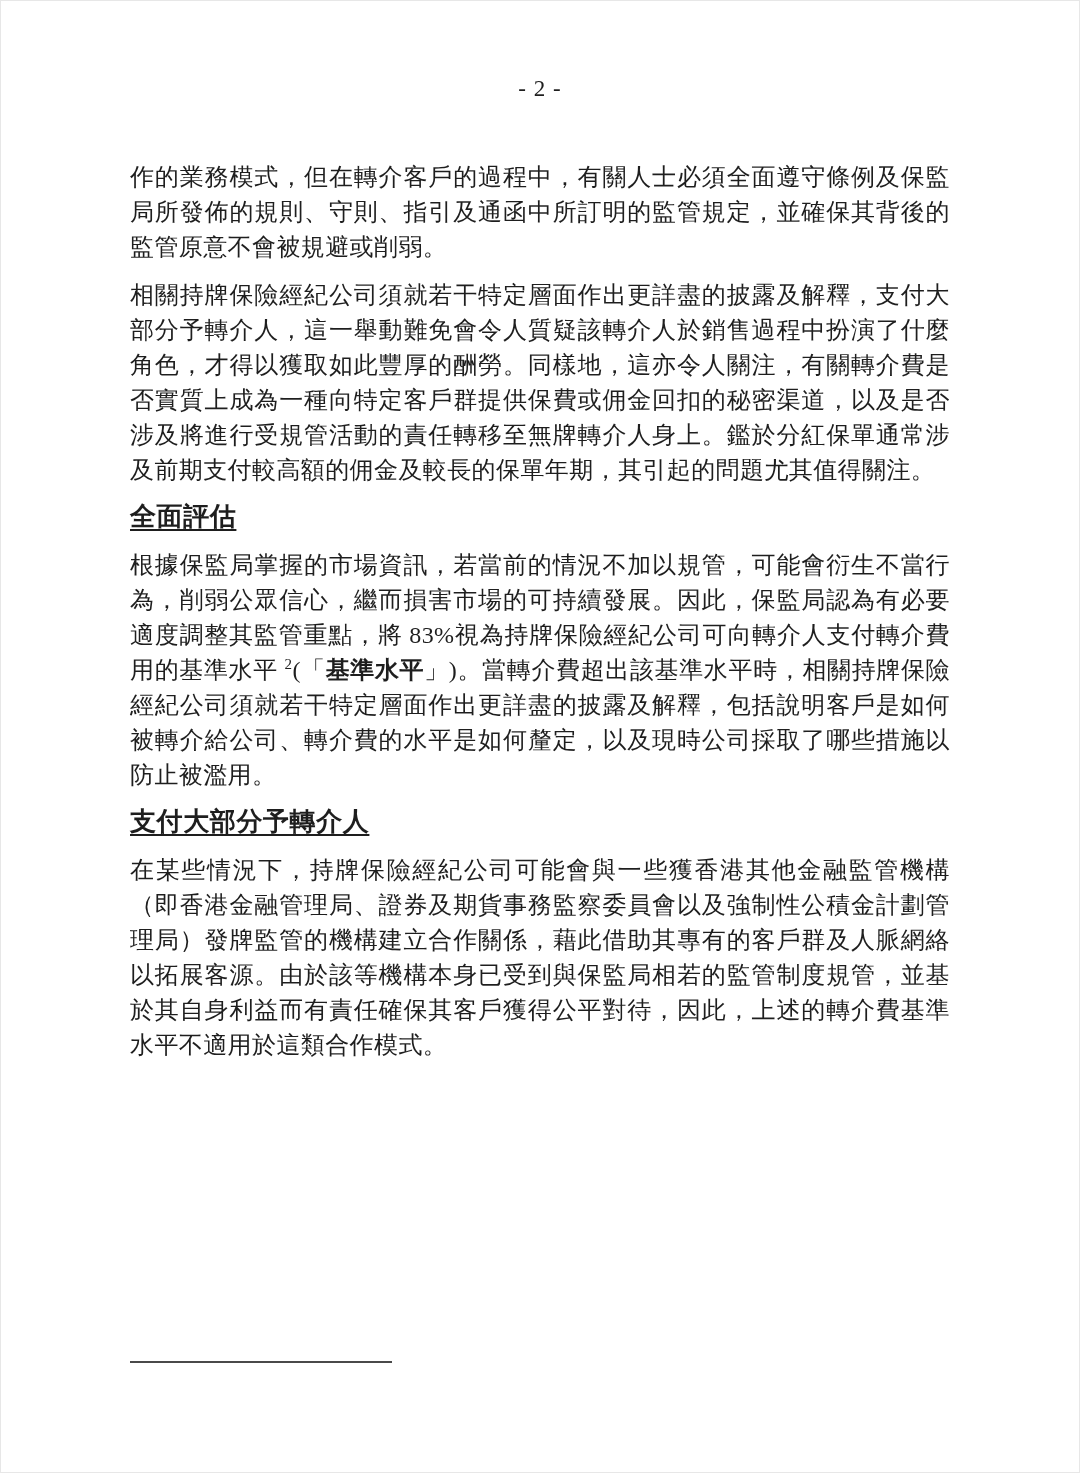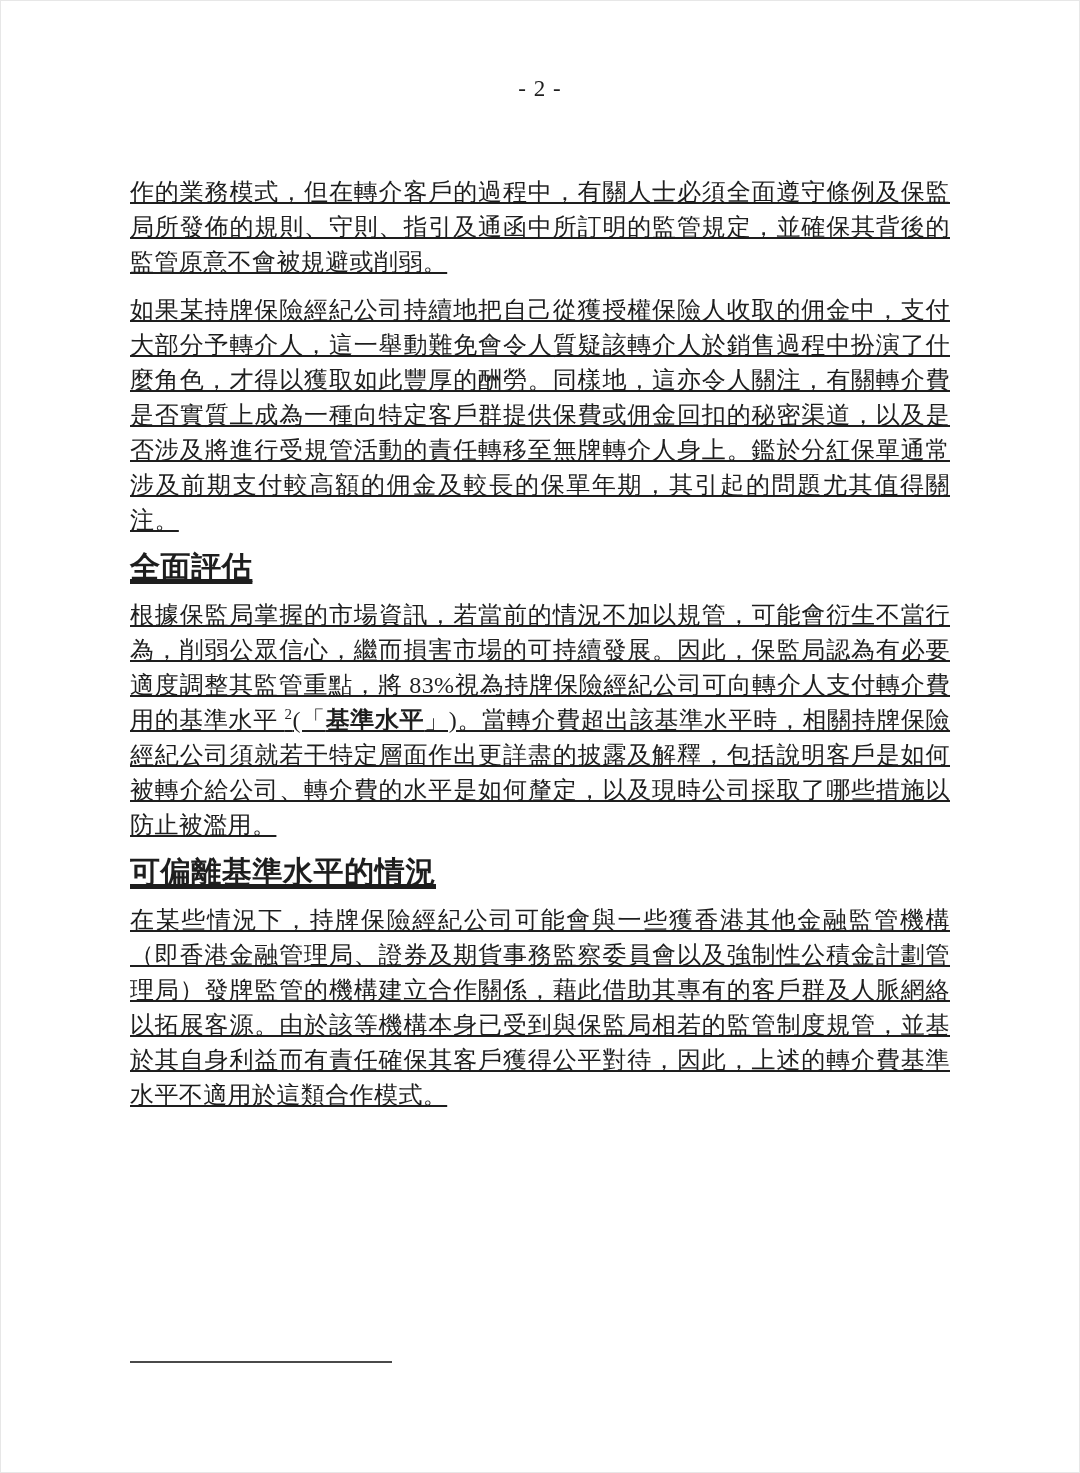--- a/index.html
+++ b/index.html
@@ -21,36 +21,35 @@
     position: absolute;
     top: 76px;
     left: 0;
     width: 100%;
     text-align: center;
     font-size: 23px;
     letter-spacing: 1px;
   }
   .content {
     position: absolute;
-    top: 175px;
+    top: 160px;
     left: 130px;
     width: 820px;
-    text-decoration: underline;
   }
   .para {
     margin: 0 0 13px 0;
     font-size: 24px;
     line-height: 35px;
     text-align: justify;
     text-justify: inter-ideograph;
     letter-spacing: 0.4px;
   }
   .heading {
     margin: 1px 0 16px 0;
-    font-size: 30px;
+    font-size: 26px;
     line-height: 31px;
     font-weight: bold;
     text-decoration: underline;
     text-underline-offset: 4px;
     letter-spacing: 0.6px;
   }
   .bold { font-weight: bold; }
   sup.supref {
     font-size: 15px;
     line-height: 0;
@@ -80,23 +79,23 @@
   }
 </style>
 </head>
 <body>
 
 <div class="page">
   <div class="page-number">- 2 -</div>
 
   <div class="content">
       <p class="para"><span>作的業務模式，但在轉介客戶的過程中，有關人士必須全面遵守條例及保監局所發佈的規則、守則、指引及通函中所訂明的監管規定，並確保其背後的監管原意不會被規避或削弱。</span></p>
-      <p class="para"><span>如果某持牌保險經紀公司持續地把自己從獲授權保險人收取的佣金中，支付大部分予轉介人，這一舉動難免會令人質疑該轉介人於銷售過程中扮演了什麼角色，才得以獲取如此豐厚的酬勞。同樣地，這亦令人關注，有關轉介費是否實質上成為一種向特定客戶群提供保費或佣金回扣的秘密渠道，以及是否涉及將進行受規管活動的責任轉移至無牌轉介人身上。鑑於分紅保單通常涉及前期支付較高額的佣金及較長的保單年期，其引起的問題尤其值得關注。</span></p>
+      <p class="para"><span>相關持牌保險經紀公司須就若干特定層面作出更詳盡的披露及解釋，支付大部分予轉介人，這一舉動難免會令人質疑該轉介人於銷售過程中扮演了什麼角色，才得以獲取如此豐厚的酬勞。同樣地，這亦令人關注，有關轉介費是否實質上成為一種向特定客戶群提供保費或佣金回扣的秘密渠道，以及是否涉及將進行受規管活動的責任轉移至無牌轉介人身上。鑑於分紅保單通常涉及前期支付較高額的佣金及較長的保單年期，其引起的問題尤其值得關注。</span></p>
       <div class="heading">全面評估</div>
       <p class="para"><span>根據保監局掌握的市場資訊，若當前的情況不加以規管，可能會衍生不當行為，削弱公眾信心，繼而損害市場的可持續發展。因此，保監局認為有必要適度調整其監管重點，將 83%視為持牌保險經紀公司可向轉介人支付轉介費用的基準水平 </span><sup class="supref">2</sup><span>(「</span><span class="bold">基準水平</span><span>」)。當轉介費超出該基準水平時，相關持牌保險經紀公司須就若干特定層面作出更詳盡的披露及解釋，包括說明客戶是如何被轉介給公司、轉介費的水平是如何釐定，以及現時公司採取了哪些措施以防止被濫用。</span></p>
-      <div class="heading">可偏離基準水平的情況</div>
+      <div class="heading">支付大部分予轉介人</div>
       <p class="para"><span>在某些情況下，持牌保險經紀公司可能會與一些獲香港其他金融監管機構（即香港金融管理局、證券及期貨事務監察委員會以及強制性公積金計劃管理局）發牌監管的機構建立合作關係，藉此借助其專有的客戶群及人脈網絡以拓展客源。由於該等機構本身已受到與保監局相若的監管制度規管，並基於其自身利益而有責任確保其客戶獲得公平對待，因此，上述的轉介費基準水平不適用於這類合作模式。</span></p>
     </div>
 
   <div class="footnote-area">
     <div class="footnote-rule"></div>
   </div>
 </div>
 
 </body></html>

